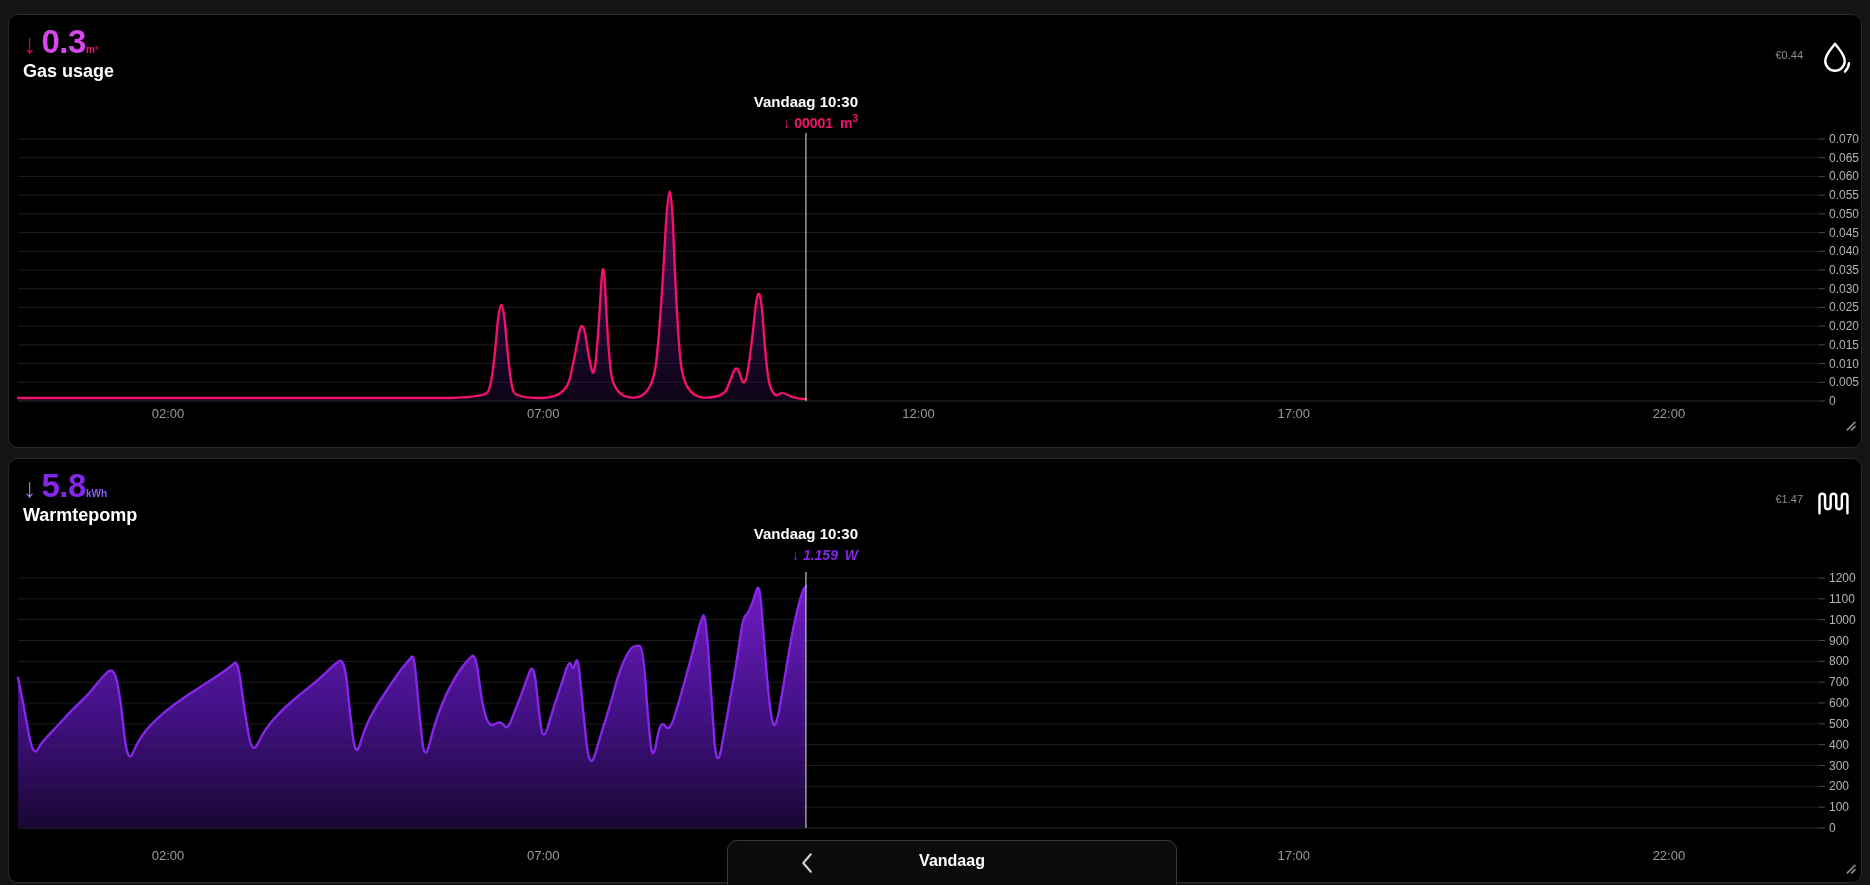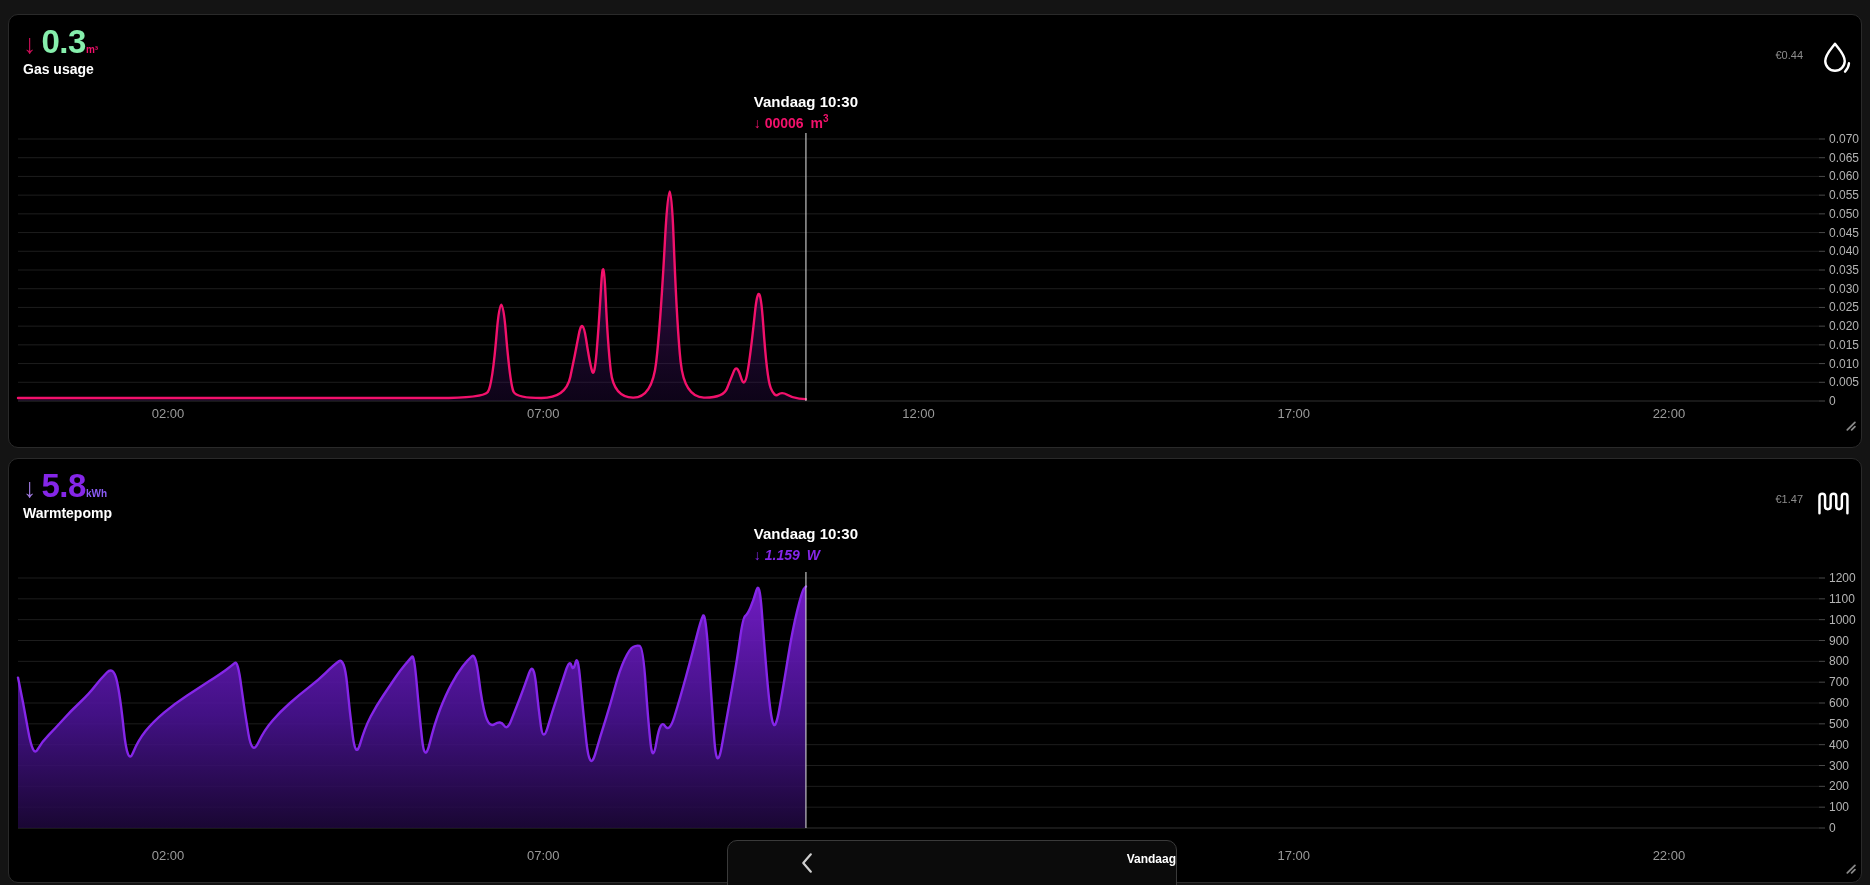--- a/index.html
+++ b/index.html
@@ -6,35 +6,35 @@
     font-family:"Liberation Sans",sans-serif;-webkit-font-smoothing:antialiased;}
   .card{position:absolute;left:8px;width:1852px;background:#000;border:1px solid #2a2a2a;border-radius:10px;}
   #card-gas{top:14px;height:432px;}
   #card-hp{top:458px;height:423px;}
   .chart-svg{position:absolute;left:0;top:0;}
   .header{position:absolute;top:10px;left:14px;z-index:3;}
   .big-row{display:flex;align-items:baseline;line-height:1;}
   .big-arrow{font-size:27px;font-weight:700;margin-right:5px;}
   .big-value{font-size:33px;font-weight:700;letter-spacing:-0.5px;}
   .big-unit{font-size:10px;font-weight:700;margin-left:0;}
-  .card-title{font-size:14px;font-weight:700;color:#fff;margin-top:3px;}
+  .card-title{font-size:18px;font-weight:700;color:#fff;margin-top:3px;}
   .cost{position:absolute;top:34px;right:58px;font-size:11px;color:#8d8d8d;z-index:3;}
   .dev-icon{position:absolute;top:25px;right:8px;z-index:3;}
-  .tooltip{position:absolute;transform:translateX(-50%);text-align:left;z-index:4;white-space:nowrap;}
+  .tooltip{position:absolute;transform:translateX(-50%);text-align:right;z-index:4;white-space:nowrap;}
   #tip-gas{top:78px;}
   #tip-hp{top:66px;}
   .tip-title{font-size:15px;font-weight:700;color:#fff;line-height:1.2;}
   .tip-value{font-size:14px;font-weight:600;margin-top:2px;}
   .tip-value sup{font-size:10px;}
   .resize-handle{position:absolute;right:5px;bottom:12px;z-index:3;}
   #card-hp .resize-handle{bottom:4px;}
   .navbar{position:absolute;left:727px;top:840px;width:448px;height:58px;background:#0b0b0b;
     border:1px solid #3a3a3a;border-radius:10px;z-index:10;}
   .nav-back{position:absolute;left:58px;top:6px;width:40px;height:34px;background:none;border:none;cursor:pointer;padding:0;}
-  .nav-label{position:absolute;left:0;right:0;top:11px;text-align:right;font-size:12px;font-weight:700;color:#fff;cursor:pointer;}
+  .nav-label{position:absolute;left:0;right:0;top:11px;text-align:center;font-size:16px;font-weight:700;color:#fff;cursor:pointer;}
 </style>
 </head>
 <body>
 
 <div class="card" id="card-gas">
   <svg class="chart-svg" width="1852" height="432">
       <defs>
         <linearGradient id="grad-gas" x1="0" y1="124" x2="0" y2="386" gradientUnits="userSpaceOnUse">
           <stop offset="0" stop-color="rgba(180,20,115,0.55)"></stop>
           <stop offset="0.55" stop-color="rgba(100,25,140,0.42)"></stop>
@@ -92,40 +92,40 @@
       <text x="1284.7083333333335" y="403" fill="#9a9a9a" font-size="13" text-anchor="middle">17:00</text>
       <text x="1659.9166666666665" y="403" fill="#9a9a9a" font-size="13" text-anchor="middle">22:00</text>
       <path d="M9.0,383.0Q384.2,383.0 429.2,383.0Q474.3,383.0 478.8,377.0Q483.3,371.0 487.8,316.8Q492.3,262.5 496.8,316.8Q501.3,371.0 504.7,377.0Q508.0,383.0 532.4,383.0Q556.8,383.0 561.3,362.0Q565.8,341.1 569.6,320.5Q573.3,299.9 577.1,324.2Q580.8,348.6 583.1,356.1Q585.3,363.5 587.6,337.3Q589.8,311.1 592.1,271.8Q594.3,232.5 596.6,281.2Q598.8,329.9 601.8,356.1Q604.8,382.3 624.0,382.6Q643.1,383.0 647.2,347.1Q651.4,311.1 656.2,221.3Q661.1,131.5 664.5,221.3Q667.9,311.1 671.6,346.7Q675.4,382.3 694.9,382.6Q714.4,383.0 718.1,373.3Q721.9,363.5 724.9,356.1Q727.9,348.6 731.7,361.7Q735.4,374.8 738.4,357.9Q741.4,341.1 745.9,298.0Q750.4,255.0 754.2,309.3Q757.9,363.5 761.7,372.9Q765.4,382.3 769.2,379.5Q772.9,376.6 778.2,379.8Q783.4,383.0 790.2,383.6L796.9,384.1L796.9,386L9.0,386Z" fill="url(#grad-gas)" stroke="none"></path>
       <path d="M9.0,383.0Q384.2,383.0 429.2,383.0Q474.3,383.0 478.8,377.0Q483.3,371.0 487.8,316.8Q492.3,262.5 496.8,316.8Q501.3,371.0 504.7,377.0Q508.0,383.0 532.4,383.0Q556.8,383.0 561.3,362.0Q565.8,341.1 569.6,320.5Q573.3,299.9 577.1,324.2Q580.8,348.6 583.1,356.1Q585.3,363.5 587.6,337.3Q589.8,311.1 592.1,271.8Q594.3,232.5 596.6,281.2Q598.8,329.9 601.8,356.1Q604.8,382.3 624.0,382.6Q643.1,383.0 647.2,347.1Q651.4,311.1 656.2,221.3Q661.1,131.5 664.5,221.3Q667.9,311.1 671.6,346.7Q675.4,382.3 694.9,382.6Q714.4,383.0 718.1,373.3Q721.9,363.5 724.9,356.1Q727.9,348.6 731.7,361.7Q735.4,374.8 738.4,357.9Q741.4,341.1 745.9,298.0Q750.4,255.0 754.2,309.3Q757.9,363.5 761.7,372.9Q765.4,382.3 769.2,379.5Q772.9,376.6 778.2,379.8Q783.4,383.0 790.2,383.6L796.9,384.1" fill="none" stroke="#f2116b" stroke-width="2.4" stroke-linejoin="round" stroke-linecap="round"></path>
       <line x1="796.9375" x2="796.9375" y1="118" y2="386" stroke="#e6e6e6" stroke-width="1"></line>
     </svg>
 
   <div class="header">
     <div class="big-row">
       <span class="big-arrow" style="color: rgb(204, 14, 87);">↓</span>
-      <span class="big-value accent" style="color: #86efac;">0.3</span>
+      <span class="big-value accent" style="color: #d946ef;">0.3</span>
       <span class="big-unit accent" style="color: rgb(242, 17, 107);">m³</span>
     </div>
     <div class="card-title">Gas usage</div>
   </div>
 
   <div class="cost">€0.44</div>
 
   <span class="dev-icon">
     <svg width="36" height="36" viewBox="0 0 24 24" fill="none">
       <path d="M12 2.5 C 9 6.5 5.5 9.8 5.5 14 a6.5 6.5 0 0 0 13 0 C 18.5 9.8 15 6.5 12 2.5 Z" stroke="#fff" stroke-width="1.6" stroke-linejoin="round"></path>
       <path d="M21.3 15.5 a9 9 0 0 1 -2.6 5.6" stroke="#fff" stroke-width="1.6" stroke-linecap="round"></path>
     </svg>
   </span>
 
   <div class="tooltip" id="tip-gas" style="left: 796.938px;">
     <div class="tip-title">Vandaag 10:30</div>
     <div class="tip-value accent" style="color: rgb(242, 17, 107);">
       <span>↓</span>
-      <span>00006</span>
+      <span>00001</span>
       <span style="margin-left:3px">m</span><sup>3</sup>
     </div>
   </div>
 
   <span class="resize-handle">
     <svg width="13" height="13" viewBox="0 0 12 12" fill="none">
       <path d="M4 11 L11 4 M8 11 L11 8" stroke="#8a8a8a" stroke-width="1.6" stroke-linecap="round"></path>
     </svg>
   </span>
 </div>

